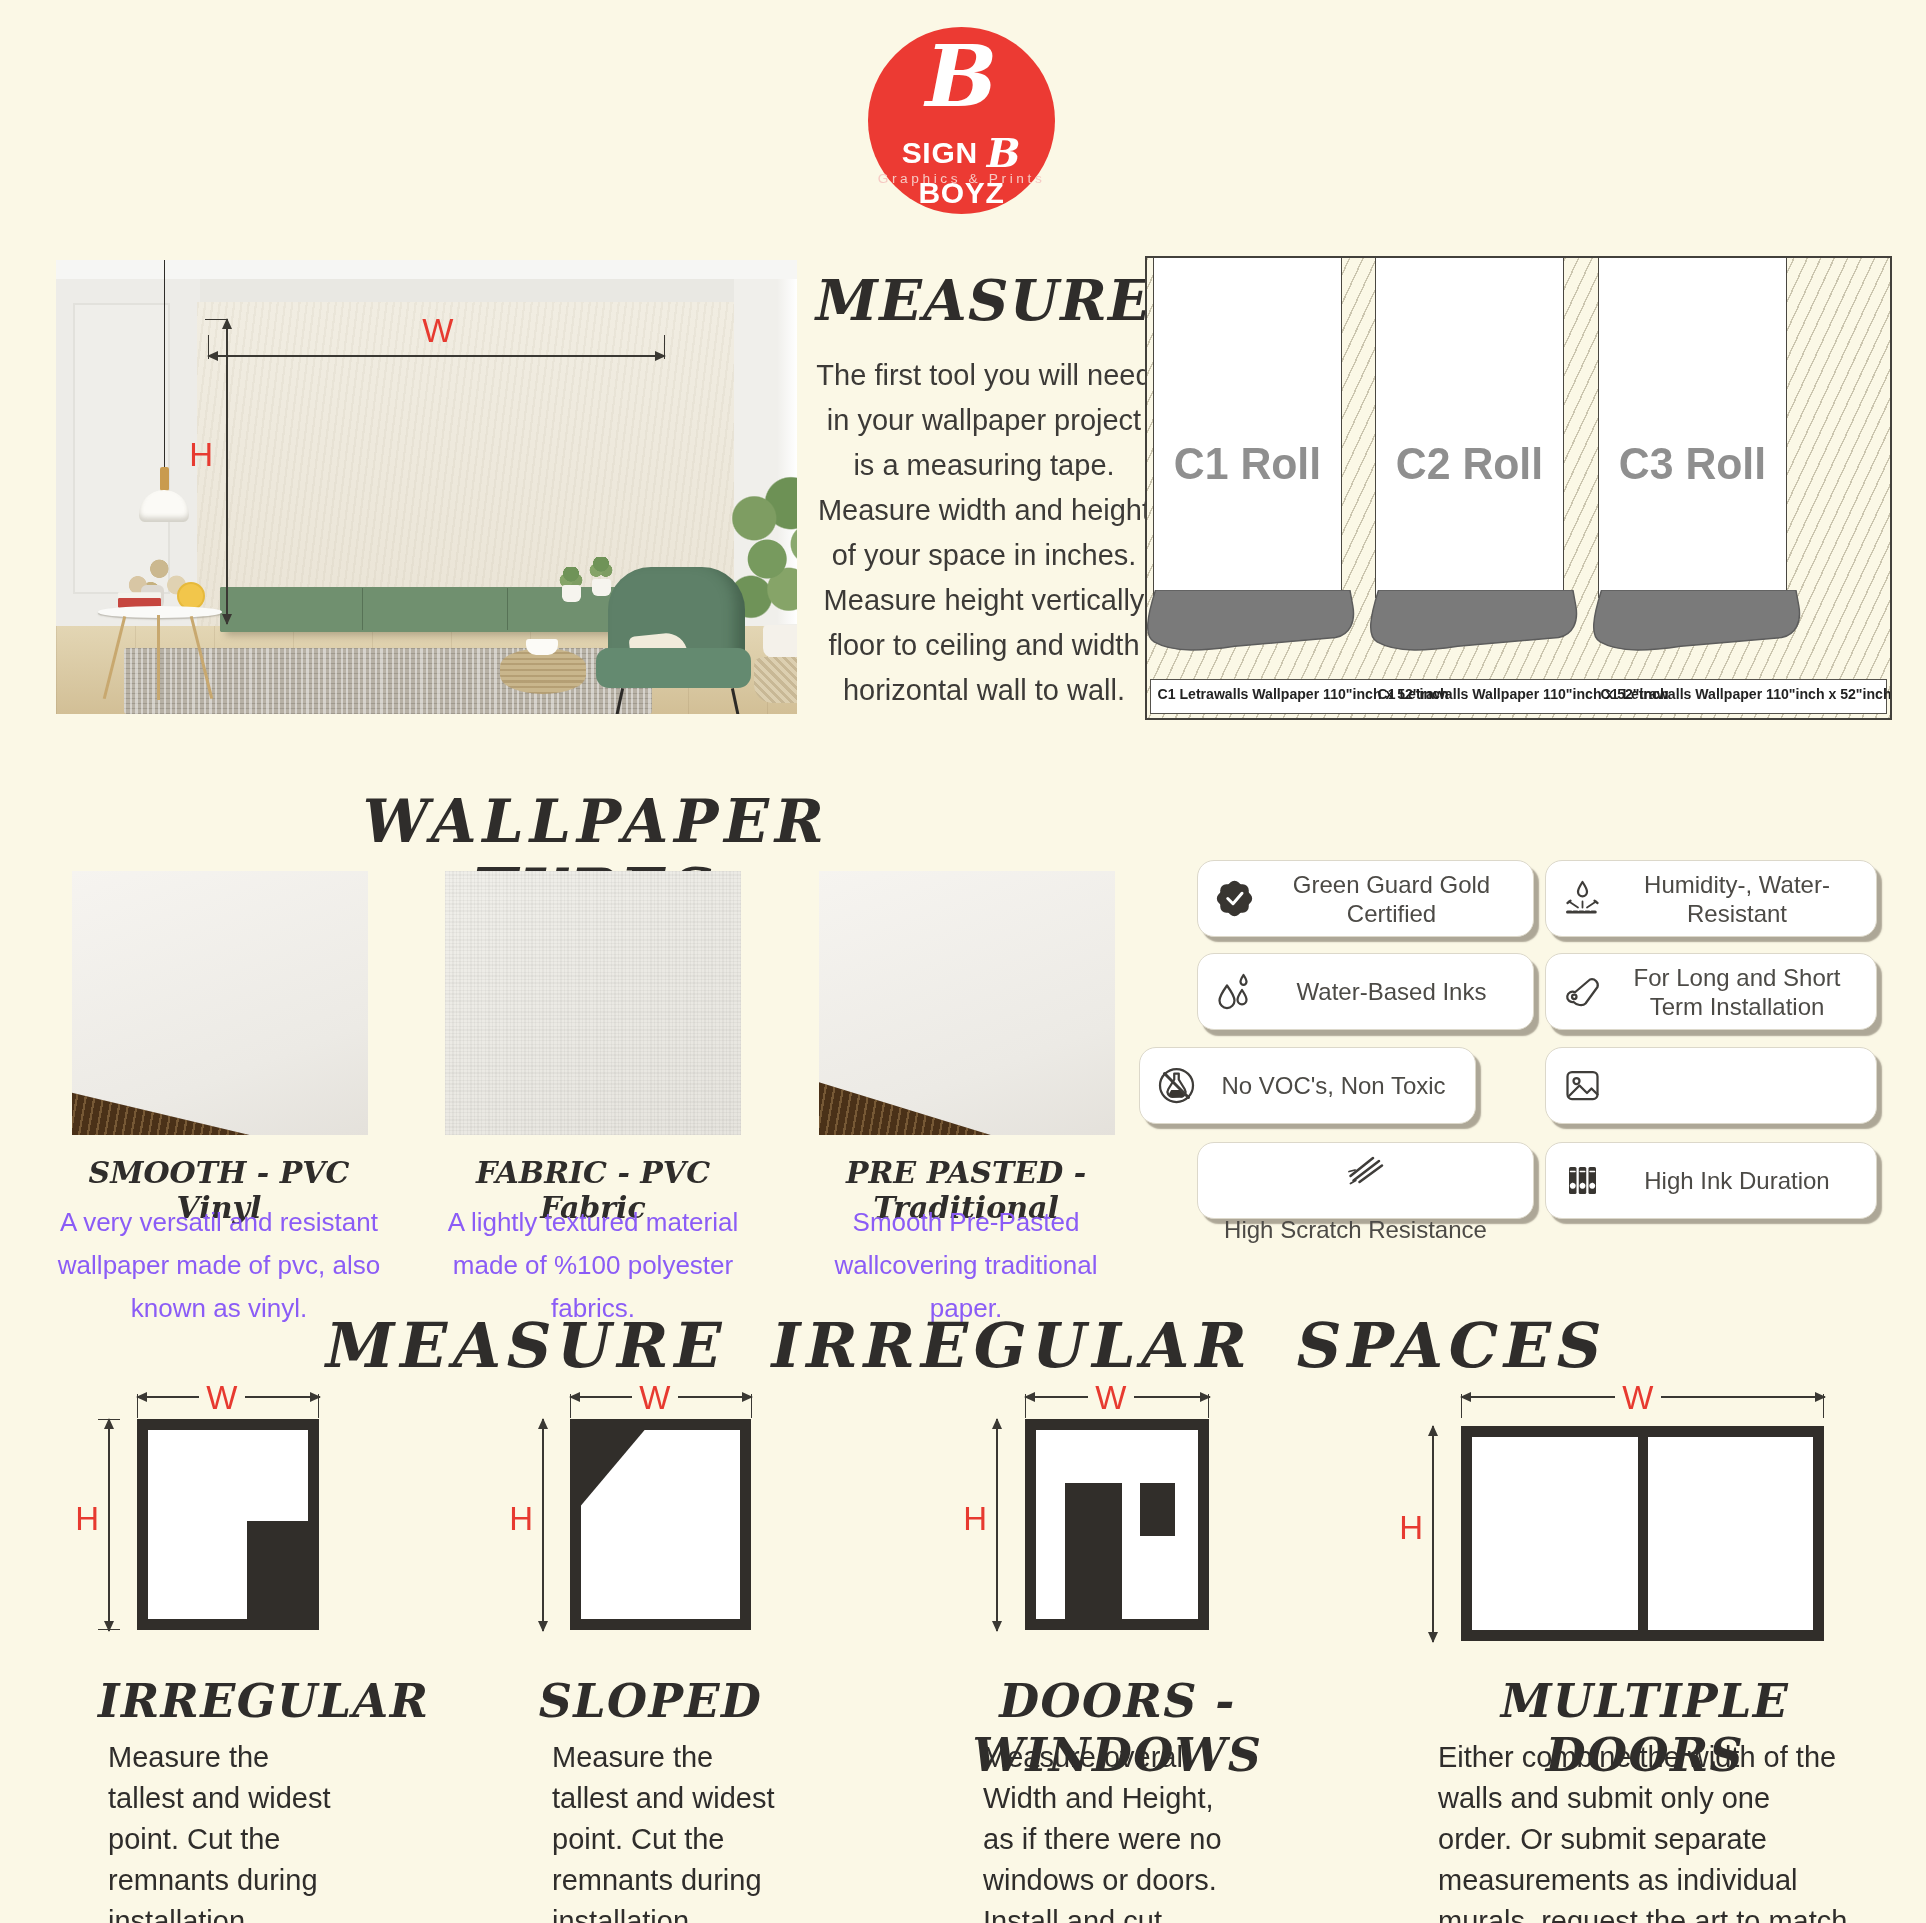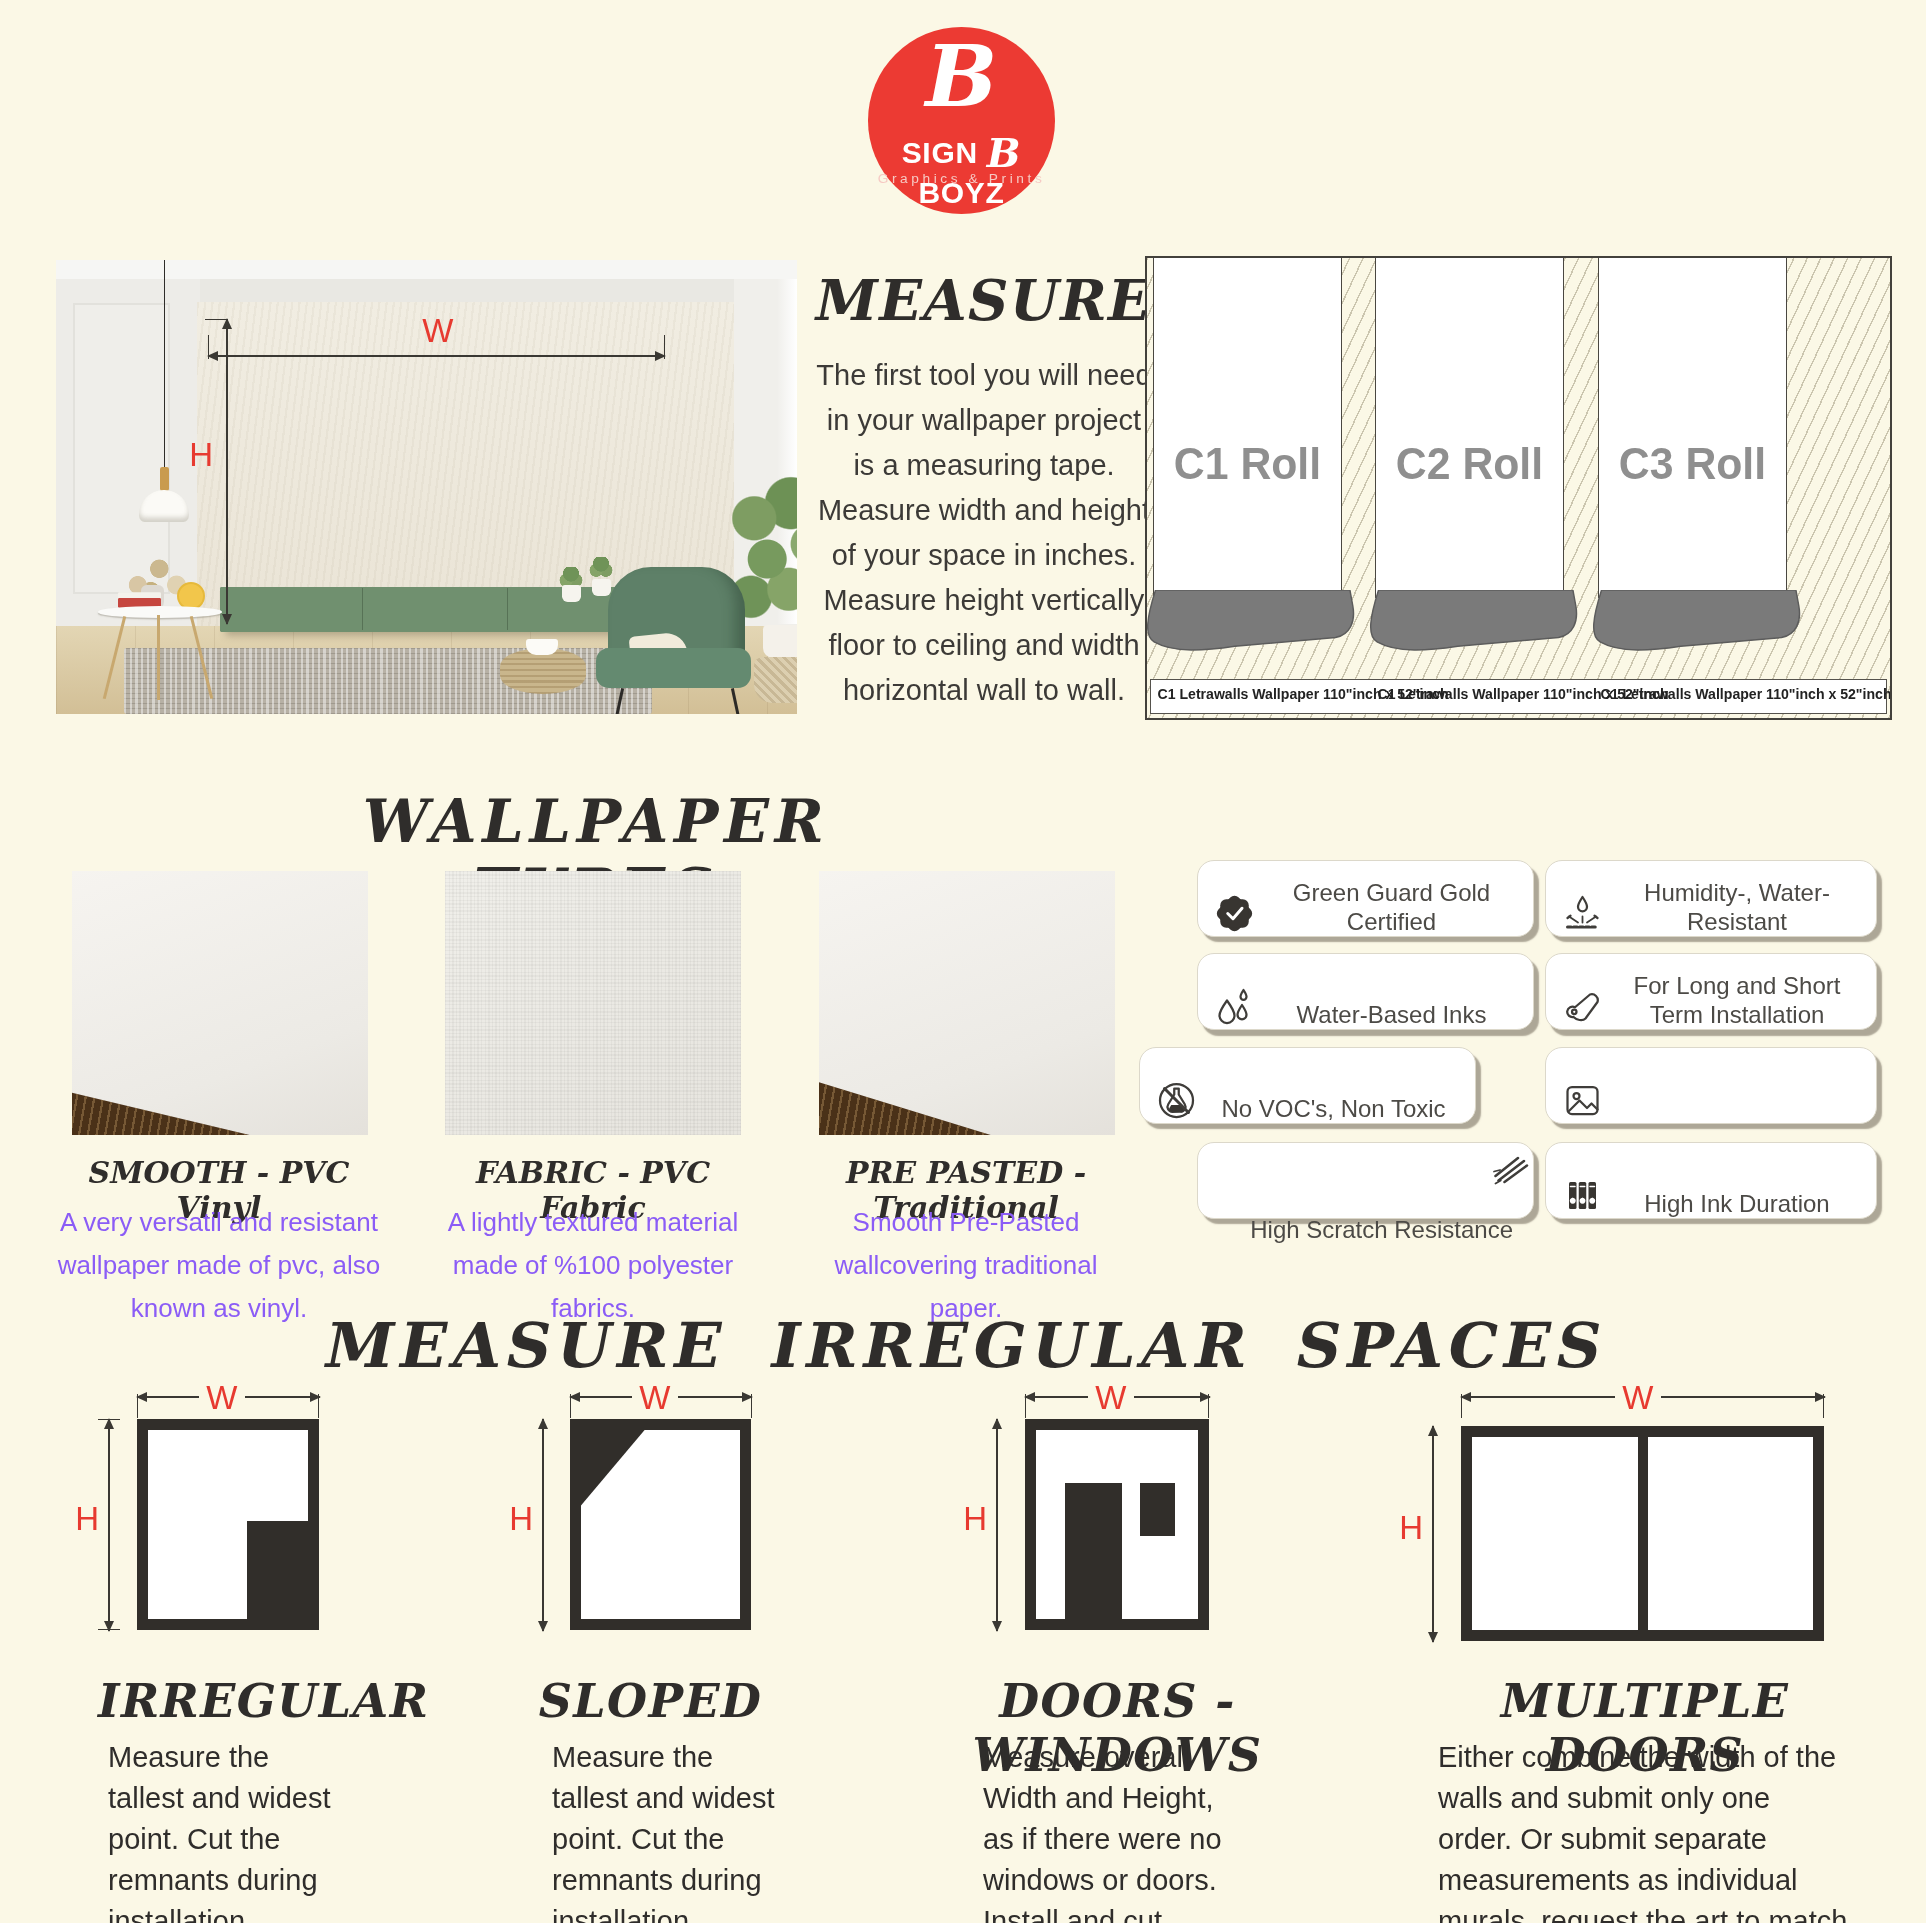--- a/index.html
+++ b/index.html
@@ -95,21 +95,21 @@
   .thumb-fabric{position:absolute;left:0;top:0;right:0;bottom:0;background:#ECEBE6;
      background-image:repeating-linear-gradient(0deg,rgba(0,0,0,.035) 0 1.4px,transparent 1.4px 3.6px),repeating-linear-gradient(90deg,rgba(0,0,0,.035) 0 1.4px,transparent 1.4px 3.6px),linear-gradient(150deg,#F0EFEA,#E6E4DE);}
   .thumb-wood{position:absolute;left:0;top:0;right:0;bottom:0;background:#4A3118;
      background-image:repeating-linear-gradient(100deg,rgba(220,180,120,.30) 0 2.2px,transparent 2.2px 8.6px);}
   .wood1{clip-path:polygon(0 84%,0 100%,60% 100%);}
   .wood3{clip-path:polygon(0 80%,0 100%,58% 100%);}
   .type-name{top:1155px;text-align:center;font-family:"DejaVu Serif",serif;font-style:italic;font-weight:bold;font-size:30px;color:#2F2D2B;}
   .type-desc{top:1201px;text-align:center;font-size:26px;line-height:43px;color:#8b5cf6;}
 
   
-  .badge{width:335px;height:75px;background:#FFFFFF;border:0.7px solid #DCD8CA;border-radius:17px;box-shadow:5px 5.7px 1.4px -0.7px rgba(110,100,85,.55);display:flex;align-items:flex-end;}
+  .badge{width:335px;height:75px;background:#FFFFFF;border:0.7px solid #DCD8CA;border-radius:17px;box-shadow:5px 5.7px 1.4px -0.7px rgba(110,100,85,.55);display:flex;align-items:center;}
   .badge .bicon{flex:0 0 72px;display:flex;justify-content:center;}
   .badge .blabel{flex:1;text-align:center;font-size:24px;line-height:29px;color:#4C4A46;padding-right:20px;}
   .badge svg{stroke:#3F3D3A;fill:none;stroke-width:3;stroke-linecap:round;stroke-linejoin:round;}
 
   
   .irr-heading{left:248px;top:1309px;width:1437px;text-align:center;font-family:"DejaVu Serif",serif;font-style:italic;font-weight:bold;font-size:62px;color:#2F2D2B;letter-spacing:5.7px;word-spacing:17px;}
   .dbox{border:11.5px solid #312E2A;background:#FFFFFF;}
   .d-notch{position:absolute;right:0;bottom:0;width:38%;height:52%;background:#312E2A;}
   .d-slope{position:absolute;left:0;top:0;width:100%;height:100%;background:#312E2A;clip-path:polygon(0 0,40% 0,0 40%);}
   .d-door{position:absolute;left:18%;top:28%;width:35%;height:72%;background:#312E2A;}

